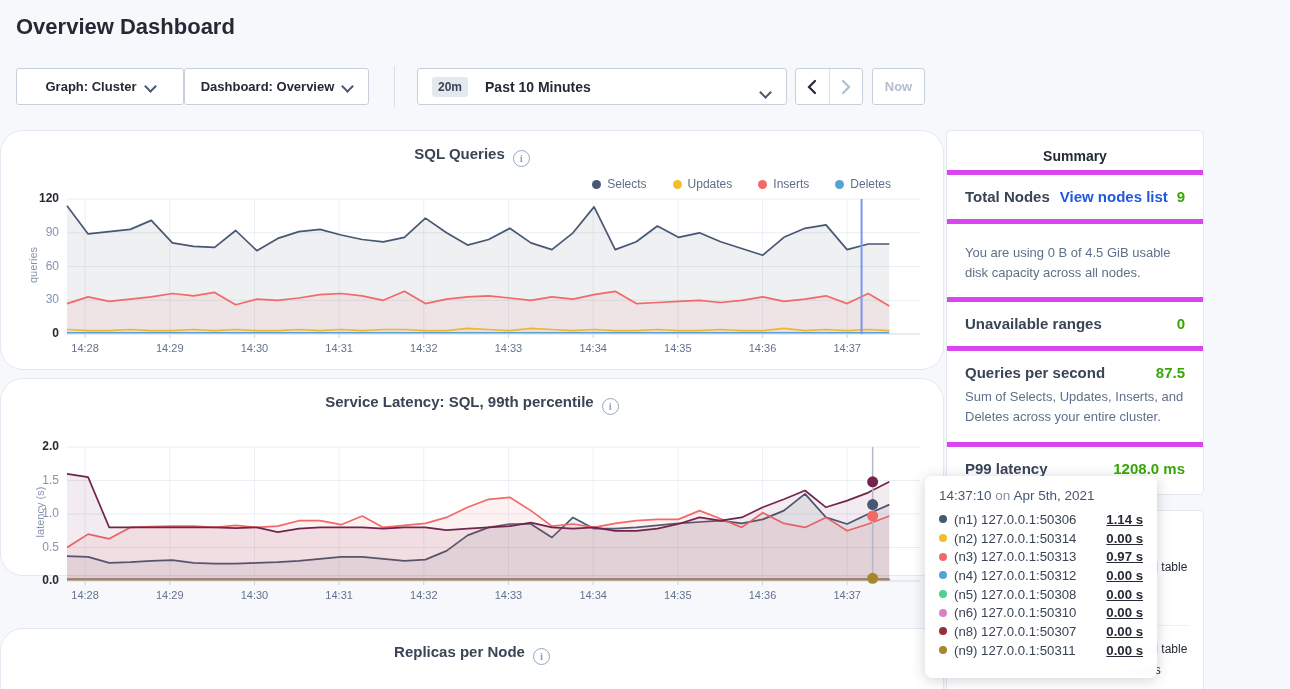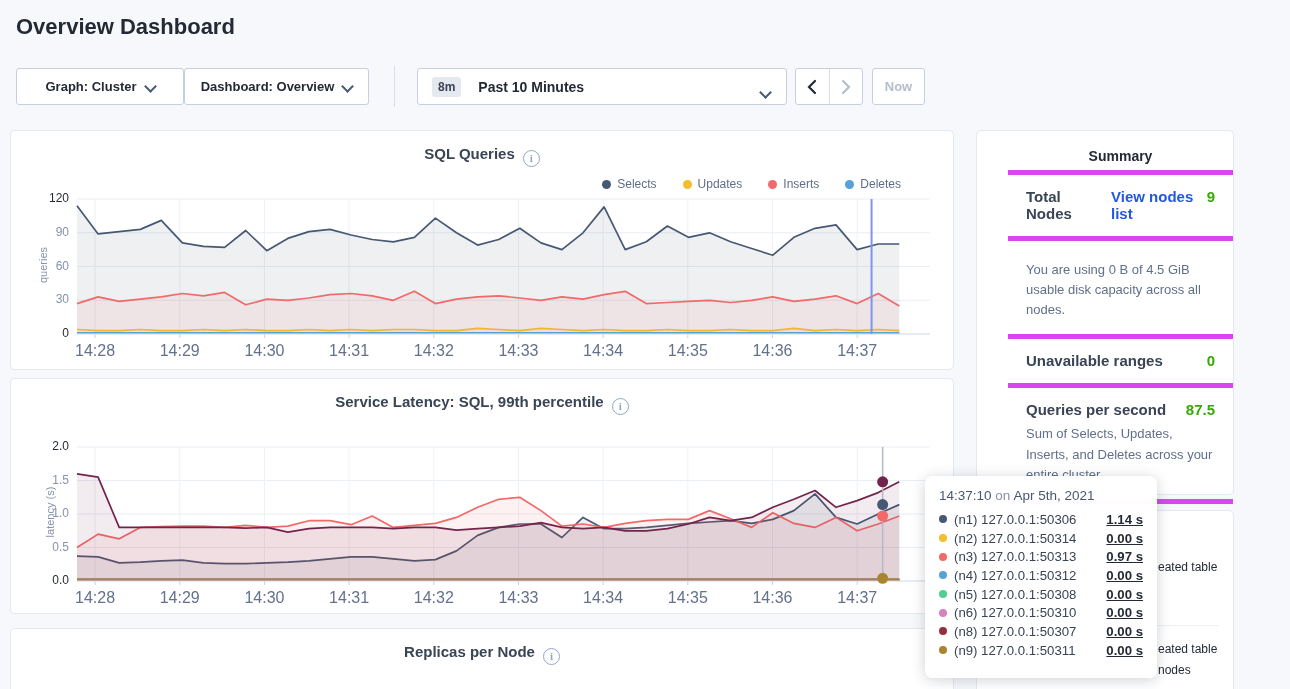--- a/index.html
+++ b/index.html
@@ -19,41 +19,41 @@
     border-radius:3px; padding:3px 6px; }
   .time-label { font-size:14px; font-weight:bold; margin-left:8px; }
   .time-picker .chev { position:absolute; right:16px; top:17px; }
   .arrow-group { position:absolute; left:795px; top:68px; height:37px; width:68px; display:flex;
     border:1px solid #c7cfdd; border-radius:3px; background:#fff; }
   .arrow-btn { flex:1; display:flex; align-items:center; justify-content:center; cursor:pointer; }
   .arrow-btn + .arrow-btn { border-left:1px solid #d9dee8; }
   .now-btn { left:872px; width:53px; color:#b4bdca; cursor:default; }
   
   .card { position:absolute; background:#fff; border:1px solid #e3e9f1; border-radius:5px; }
-  .card-main { left:10px; width:944px; }
-  .card-right { left:976px; width:258px;padding-left:31px; }
+  .card-main { left:0; width:944px;border-radius:23px; }
+  .card-right { left:946px; width:258px; }
   #card-sql { top:130px; height:240px; }
-  #card-latency { top:378px; height:236px;padding-left:28px; }
+  #card-latency { top:378px; height:198px;padding-left:28px; }
   #card-replicas { top:628px; height:80px; }
   #card-summary { top:130px; height:365px; }
   #card-events { top:510px; height:200px; }
   .chart-title-row { position:absolute; top:14px; left:0; right:0; text-align:center;
     font-size:15px; font-weight:bold; color:#394455; }
   .info-icon { display:inline-block; width:17px; height:17px; border:1.5px solid #93a6c4;
     border-radius:50%; color:#93a6c4; font-size:11px; font-weight:bold; line-height:15px;
     text-align:center; vertical-align:-3px; margin-left:8px; cursor:pointer;
     font-family:"Liberation Serif", serif; }
   .legend { position:absolute; top:46px; right:52px; display:flex; gap:26px; }
   .legend-item { display:flex; align-items:center; gap:6px; font-size:12px; color:#5f6e88; cursor:pointer; }
   .legend-dot { width:9px; height:9px; border-radius:50%; }
   .ylabel { position:absolute; font-size:11px; color:#8593ad; transform:rotate(-90deg);
     transform-origin:center; white-space:nowrap; }
   .ytick { position:absolute; font-size:12px; color:#8593ad; text-align:right; width:40px; }
-  .ytick.edge { font-weight:normal; color:#242a35; }
-  .xtick { position:absolute; font-size:16px; color:#64718c; width:48px; text-align:center; }
+  .ytick.edge { font-weight:bold; color:#242a35; }
+  .xtick { position:absolute; font-size:11px; color:#64718c; width:48px; text-align:center; }
   
   .summary-title { text-align:center; font-size:14px; font-weight:bold; padding:17px 0 6px; }
   .srow { padding:13px 18px 14px; border-top:5px solid #d946ef; }
   .srow:first-of-type { border-top:none; }
   .srow-head { display:flex; align-items:baseline; }
   .srow-label { font-size:15px; font-weight:bold; color:#394455; }
   .srow-link { font-size:15px; font-weight:bold; color:#2158de; margin-left:10px; cursor:pointer; }
   .srow-value { margin-left:auto; font-size:15px; font-weight:bold; color:#37a806; }
   .srow-desc { font-size:13px; color:#60708a; line-height:1.55; margin-top:6px; }
   
@@ -79,21 +79,21 @@
 <div class="btn" style="left:16px;width:168px;">
   <span>Graph: Cluster</span>
   <span class="chev"></span>
 </div>
 <div class="btn" style="left:184px;width:185px;">
   <span>Dashboard: Overview</span>
   <span class="chev"></span>
 </div>
 <div class="divider-v"></div>
 <div class="btn time-picker">
-  <span class="time-badge">8m</span>
+  <span class="time-badge">20m</span>
   <span class="time-label">Past 10 Minutes</span>
   <span class="chev"></span>
 </div>
 <div class="arrow-group">
   <div class="arrow-btn">
     <svg width="10" height="14" viewBox="0 0 10 14">
         <path d="M8 1 L2 7 L8 13" fill="none" stroke="#242a35" stroke-width="2.2" stroke-linecap="round"></path>
       </svg>
   </div>
   <div class="arrow-btn">

